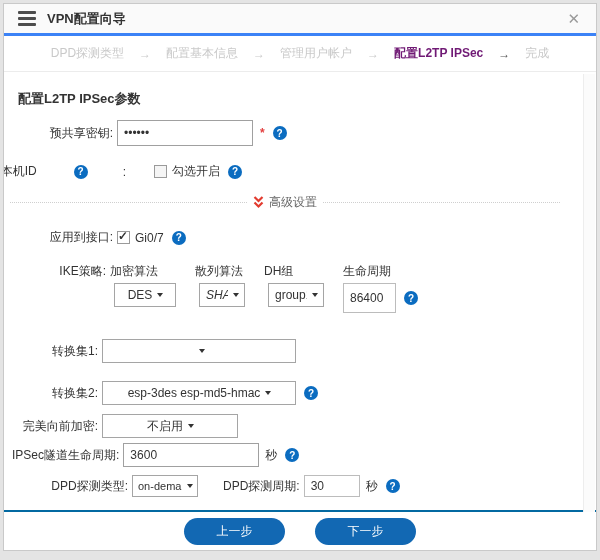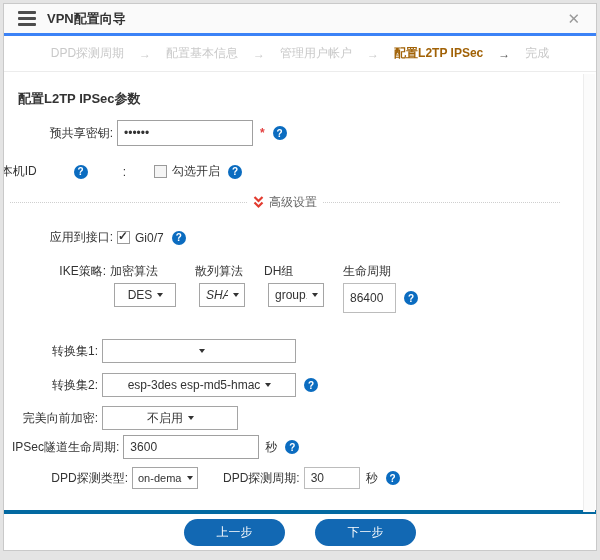--- a/index.html
+++ b/index.html
@@ -11,21 +11,21 @@
   .hd { height:32px; flex:none; background:#fafafa; border-bottom:3px solid #3b82f6;
         display:flex; align-items:center; padding:0 16px 0 14px; }
   .burger { display:flex; flex-direction:column; gap:3px; width:18px; cursor:pointer; }
   .burger i { display:block; height:3px; background:#4d4d4d; border-radius:1px; }
   .hd-title { margin-left:11px; font-size:13px; font-weight:bold; color:#333; }
   .close { margin-left:auto; color:#9a9a9a; font-size:15px; line-height:1; cursor:pointer; }
   
   .steps { height:36px; flex:none; background:#fff; border-bottom:1px solid #ececec;
            display:flex; align-items:center; justify-content:center; gap:15px; font-size:12px; }
   .step { color:#c9c9c9; white-space:nowrap; }
-  .step.active { color:#a16207; font-weight:bold; }
+  .step.active { color:#701a75; font-weight:bold; }
   .arr { color:#c9c9c9; font-size:12px; }
   .arr.dark { color:#555; }
   
   .content { flex:1; position:relative; padding:0 36px 0 14px; font-size:12px; color:#333; overflow:hidden; }
   .sec-title { margin-top:18px; font-size:13px; font-weight:bold; color:#333; }
   .row { display:flex; align-items:center; }
   .lbl { flex:none; text-align:right; white-space:nowrap; color:#333; }
   .w95 { width:95px; } .w80 { width:80px; } .w88 { width:88px; } .w108 { width:108px; } .w110 { width:110px; }
   .txt { border:1px solid #a0a0a0; background:#fff; font-family:inherit; font-size:12px;
          color:#333; padding:0 6px; margin-left:4px; outline:none; }
@@ -53,46 +53,46 @@
   
   .ike { align-items:flex-start; }
   .grp { display:flex; flex-direction:column; margin-left:19px; }
   .grp:first-of-type { margin-left:4px; }
   .glabel { height:16px; line-height:16px; margin-bottom:4px; white-space:nowrap; }
   .grow { display:flex; align-items:center; }
   
   .track { position:absolute; top:70px; right:1px; width:12px; height:438px;
            background:#fbfbfb; border-left:1px solid #ededed; }
   
-  .ft { flex:none; height:40px; background:#fff; border-top:4px solid #0369a1;
+  .ft { flex:none; height:40px; background:#fff; border-top:2px solid #0369a1;
         display:flex; align-items:center; justify-content:center; gap:30px; }
   .btn { width:101px; height:27px; border:none; border-radius:14px; background:#1268b3;
          color:#fff; font-size:12px; font-family:inherit; cursor:pointer; }
   
   .r-psk { margin-top:12px; } .r-local { margin-top:17px; } .r-intf { margin-top:20px; }
-  .r-ike { margin-top:17px; } .r-t1 { margin-top:26px; } .r-t2 { margin-top:10px; }
+  .r-ike { margin-top:17px; } .r-t1 { margin-top:26px; } .r-t2 { margin-top:18px; }
   .r-pfs { margin-top:9px; } .r-ipsec { margin-top:5px; margin-left:-6px; } .r-dpd { margin-top:8px; }
 </style>
 </head>
 <body>
 
 <div class="dialog">
 
   <div class="hd">
     <span class="burger">
         <i></i>
         <i></i>
         <i></i>
       </span>
     <span class="hd-title">VPN配置向导</span>
     <span class="close">✕</span>
   </div>
 
   <div class="steps">
-    <span class="step">DPD探测周期</span>
+    <span class="step">DPD探测类型</span>
     <span class="arr">→</span>
     <span class="step">配置基本信息</span>
     <span class="arr">→</span>
     <span class="step">管理用户帐户</span>
     <span class="arr">→</span>
     <span class="step active">配置L2TP IPSec</span>
     <span class="arr dark">→</span>
     <span class="step">完成</span>
   </div>
 

